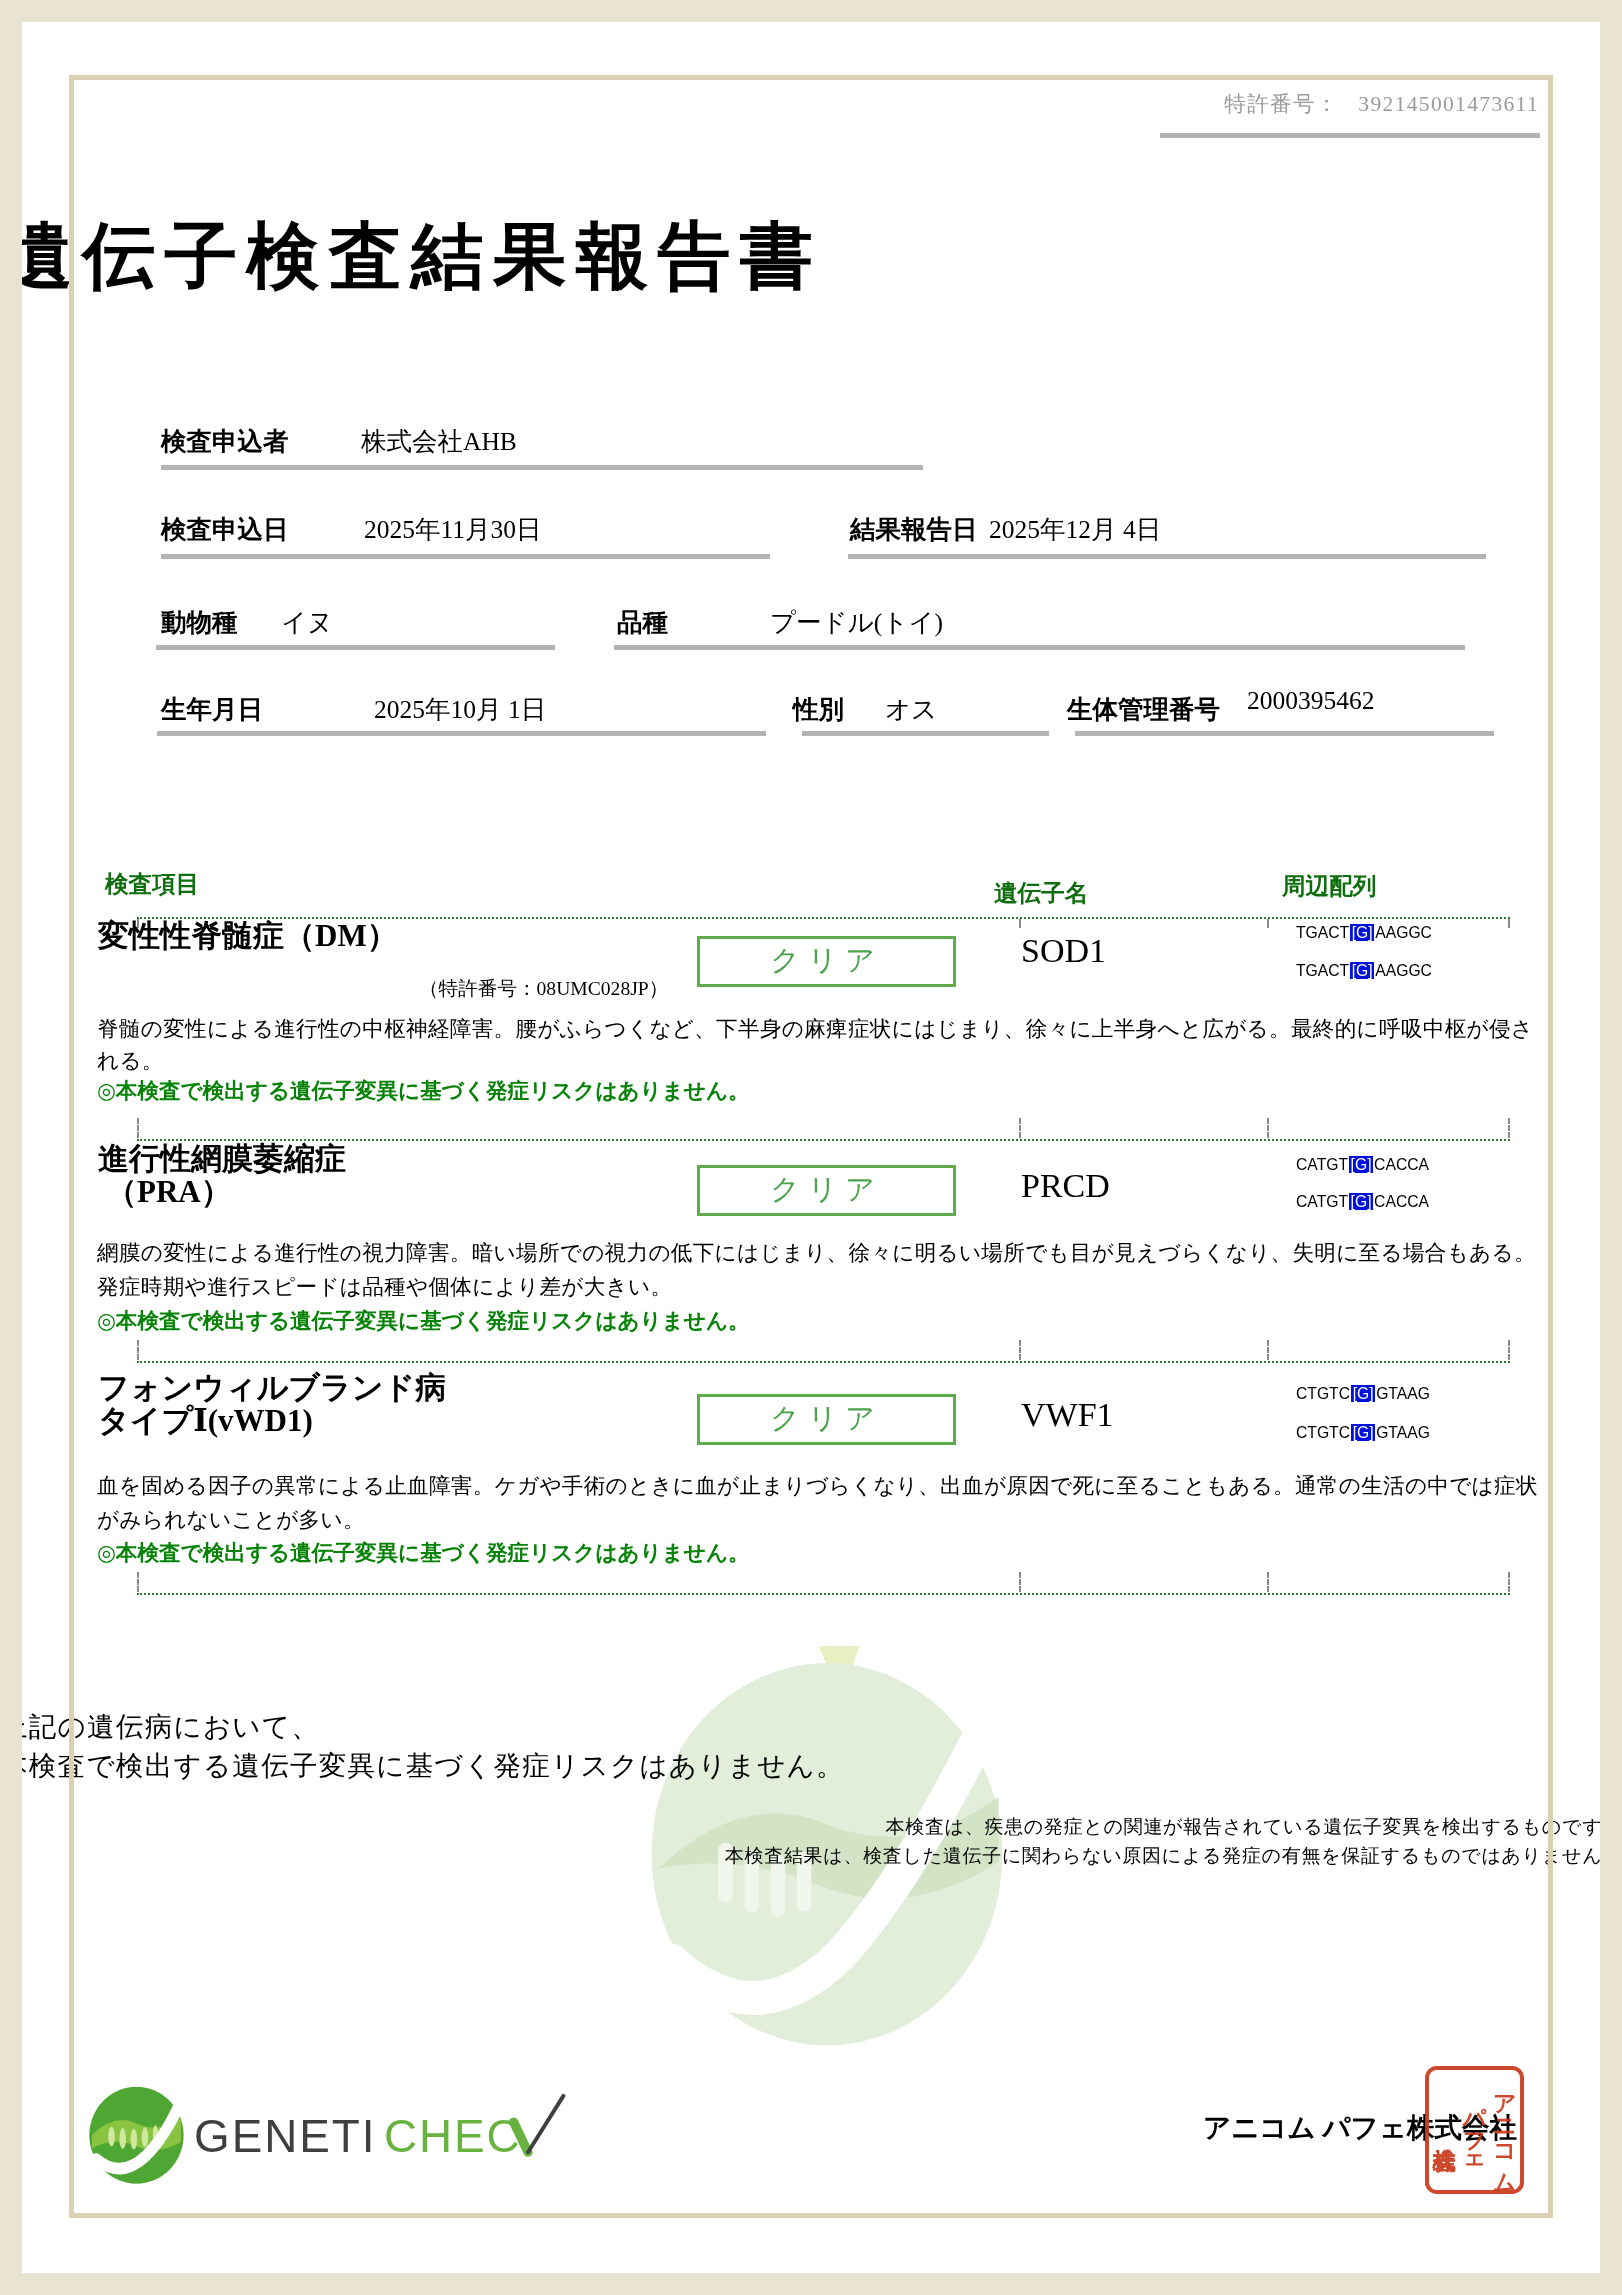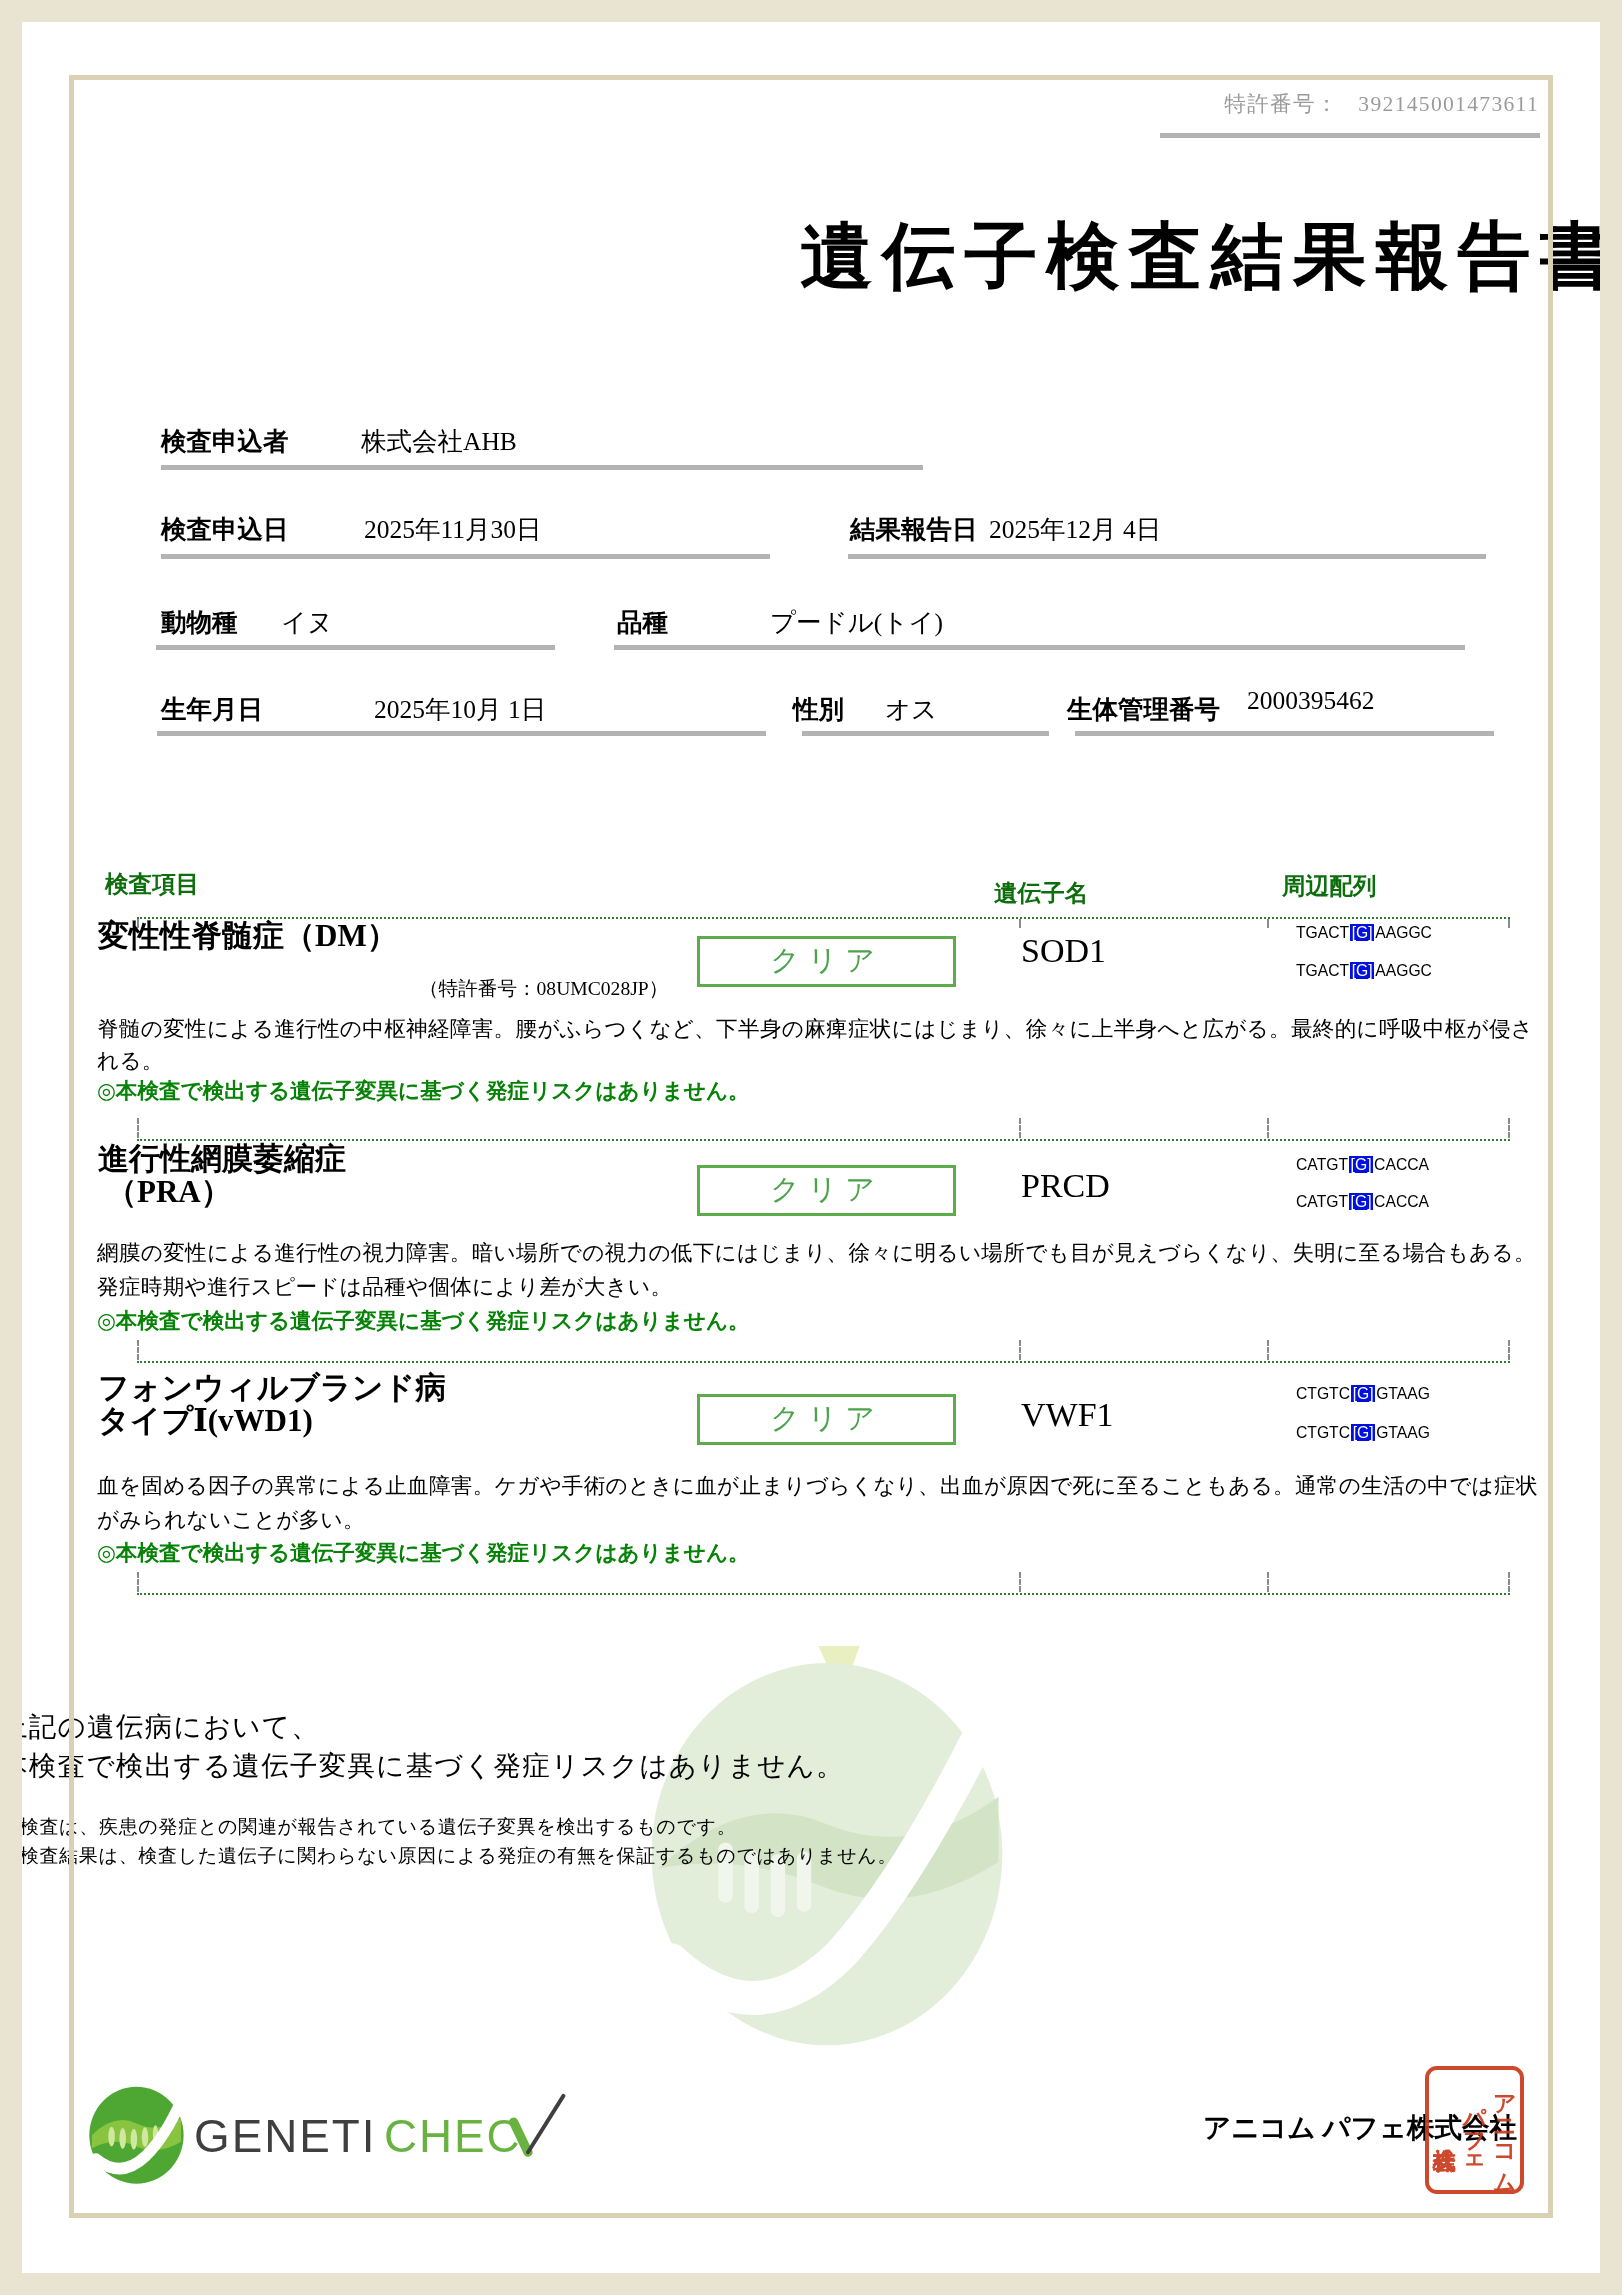--- a/index.html
+++ b/index.html
@@ -6,40 +6,40 @@
   body{width:1622px;height:2295px;background:#ffffff;position:relative;overflow:hidden;
        font-family:"Liberation Serif","DejaVu Serif",serif;color:#000}
   .abs{position:absolute}
   
   .outer-band{position:absolute;inset:0;border:22px solid #e9e4d1;pointer-events:none;z-index:6}
   .frame-line{position:absolute;left:69px;top:75px;right:69px;bottom:77px;border:5.2px solid #d9d1b2;z-index:5}
   
   .mgmt{font-size:21.6px;color:#9b9b9b;letter-spacing:1.3px;text-align:right}
   .mgmt .num{margin-left:19.6px;font-family:"Liberation Serif","DejaVu Serif",serif}
   .gbar{background:#b3b3b3;height:4.6px}
-  .title{width:100%;text-align:right;font-size:73px;font-weight:700;letter-spacing:9.2px;white-space:nowrap}
+  .title{width:100%;text-align:left;font-size:73px;font-weight:700;letter-spacing:9.2px;white-space:nowrap}
   
   .flabel{font-size:25.5px;font-weight:700;white-space:nowrap}
   .fvalue{font-size:25.5px;white-space:nowrap}
   
   .green-h{font-size:23.6px;font-weight:700;color:#0e6e0e;white-space:nowrap}
   .dname{font-size:31px;font-weight:700;white-space:nowrap;line-height:1.05}
   .patent{font-size:19.6px;white-space:nowrap}
   .result-btn{width:259px;height:51px;border:3.3px solid #5dab4b;box-sizing:border-box;text-align:center;background:#fff}
   .result-btn span{font-size:29px;color:#4ba34b;letter-spacing:7.9px;line-height:43px}
   .gene{font-size:34px;line-height:1;white-space:nowrap}
   .seq{font-size:15.7px;font-family:Liberation Sans, sans-serif;white-space:nowrap;line-height:1}
   .seq .hl{background:#0010dd;color:#ffffff;padding:0 1.3px;margin:0 1.3px}
   .desc{font-size:21.6px;white-space:nowrap;letter-spacing:0.3px}
   .note{font-size:21.6px;font-weight:600;color:#068206;white-space:nowrap}
   .dotline{border-top:2px dotted #2e7d32;width:1373px}
   .tick{border-left:2px dashed #8a8a8a;width:0}
   
   .sum-big{width:100%;text-align:left;font-size:27.5px;font-family:"Liberation Sans","DejaVu Sans",sans-serif;letter-spacing:1.3px;white-space:nowrap}
-  .sum-small{width:100%;text-align:left;font-size:19px;font-family:Liberation Sans, sans-serif;letter-spacing:0.7px;white-space:nowrap}
+  .sum-small{width:100%;text-align:right;font-size:19px;font-family:Liberation Sans, sans-serif;letter-spacing:0.7px;white-space:nowrap}
   
   .company{font-size:27.5px;font-weight:700;white-space:nowrap;z-index:2}
   .stamp{width:99px;height:128px;border:4.6px solid #c93a1c;border-radius:11.8px;box-sizing:border-box;
          display:flex;flex-direction:row-reverse;justify-content:space-around;align-items:center;
          opacity:.92;z-index:3;background:transparent}
   .stamp span{writing-mode:vertical-rl;text-orientation:upright;font-size:23px;font-weight:700;
               color:#c93a1c;line-height:1;white-space:nowrap}
   svg text{font-family:"Liberation Sans","DejaVu Sans",sans-serif}
 </style>
 </head>

